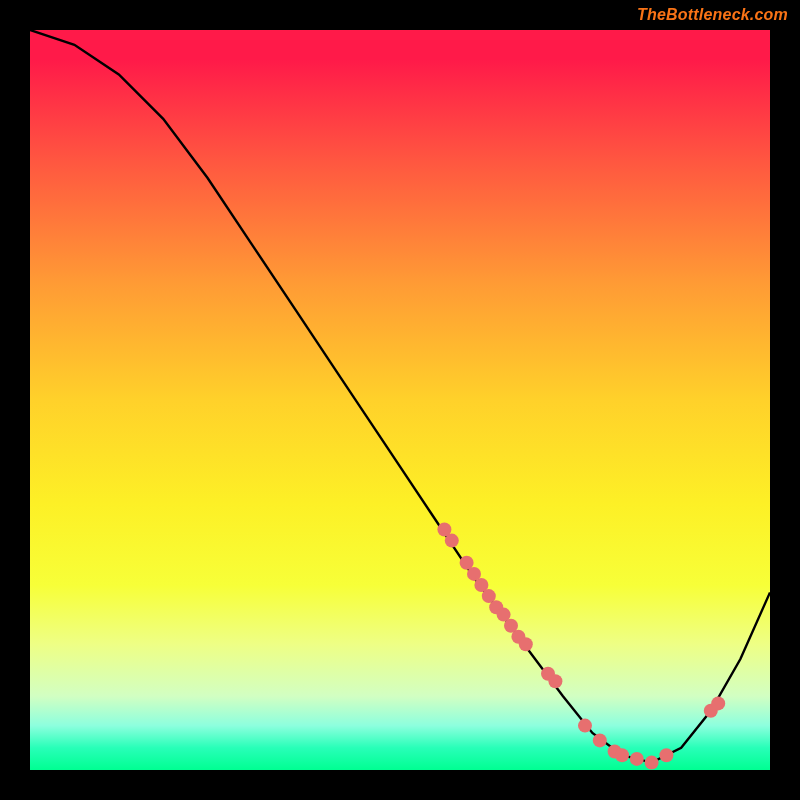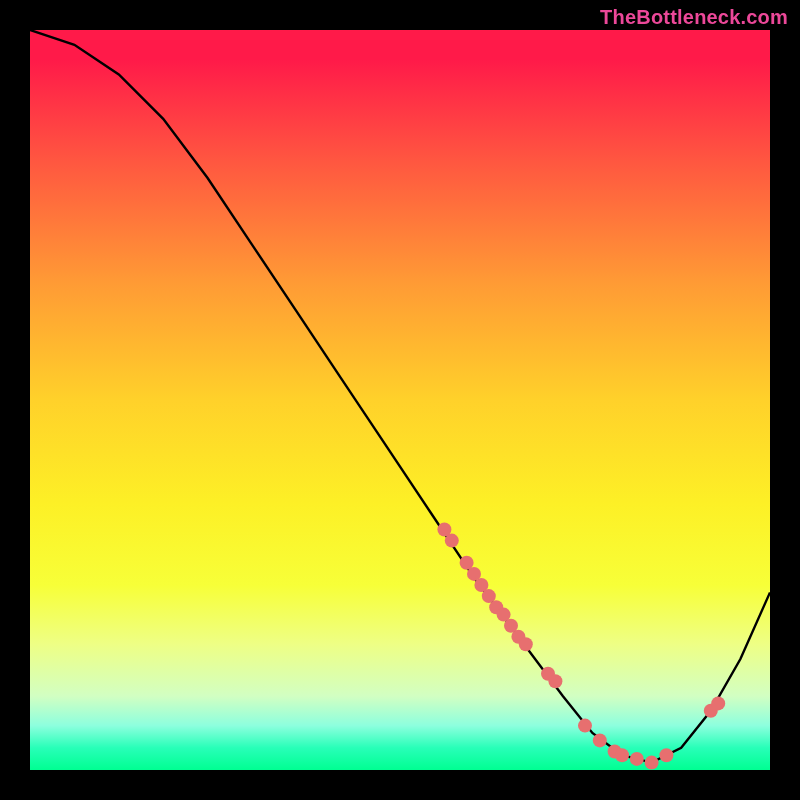--- a/index.html
+++ b/index.html
@@ -29,24 +29,25 @@
       #d2ffc2 90%,
       #8dffde 94%,
       #28ffb8 97%,
       #00ff92 100%
     );
   }
   .watermark {
     position: absolute;
     top: 6px;
     right: 12px;
-    color: #ec4899;
-    font-size: 20px;
+    color: #f97316;
+    font-size: 16px;
     font-weight: 600;
     letter-spacing: 0.2px;
+    font-style: italic;
   }
   svg.overlay {
     position: absolute;
     left: 0;
     top: 0;
     width: 740px;
     height: 740px;
   }
 </style>
 </head>

